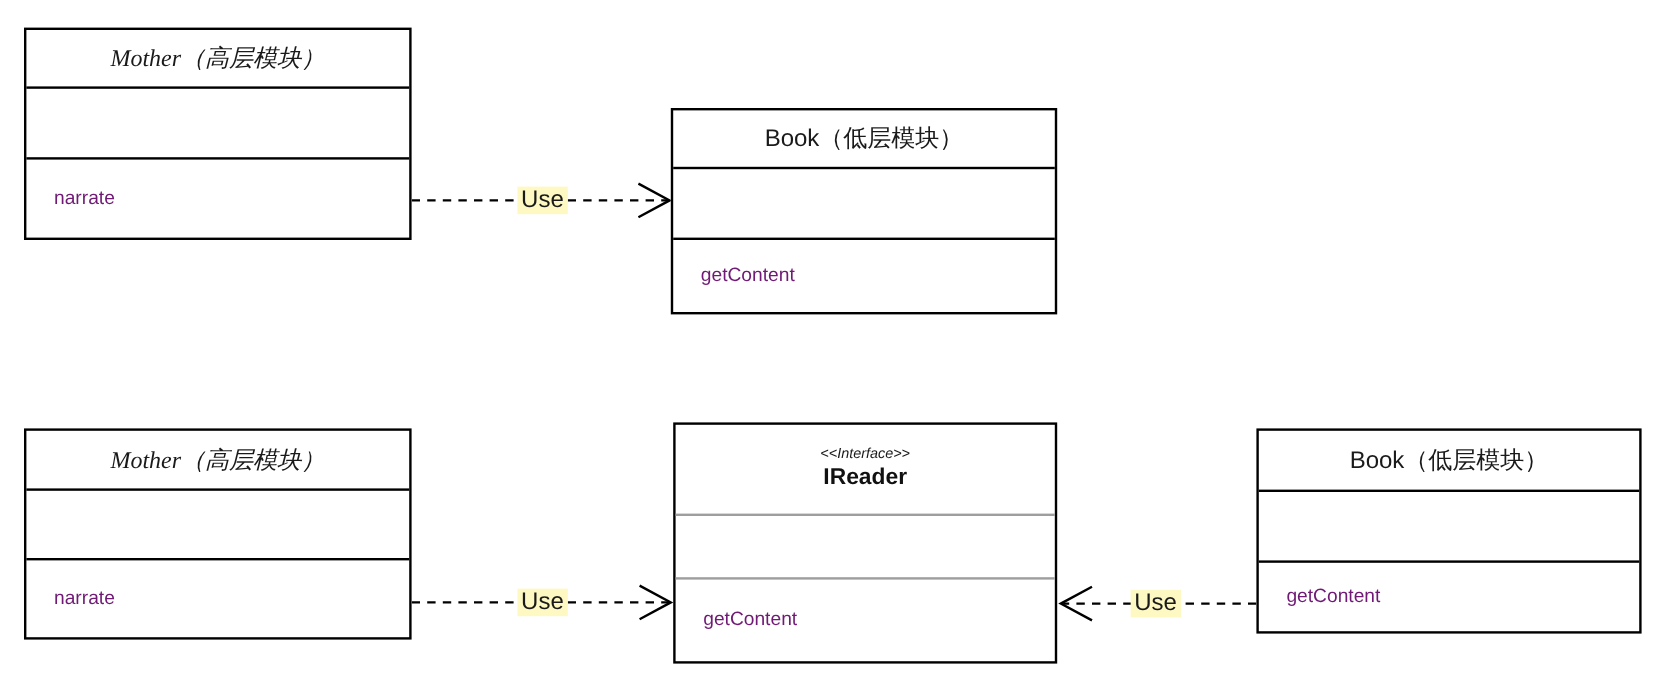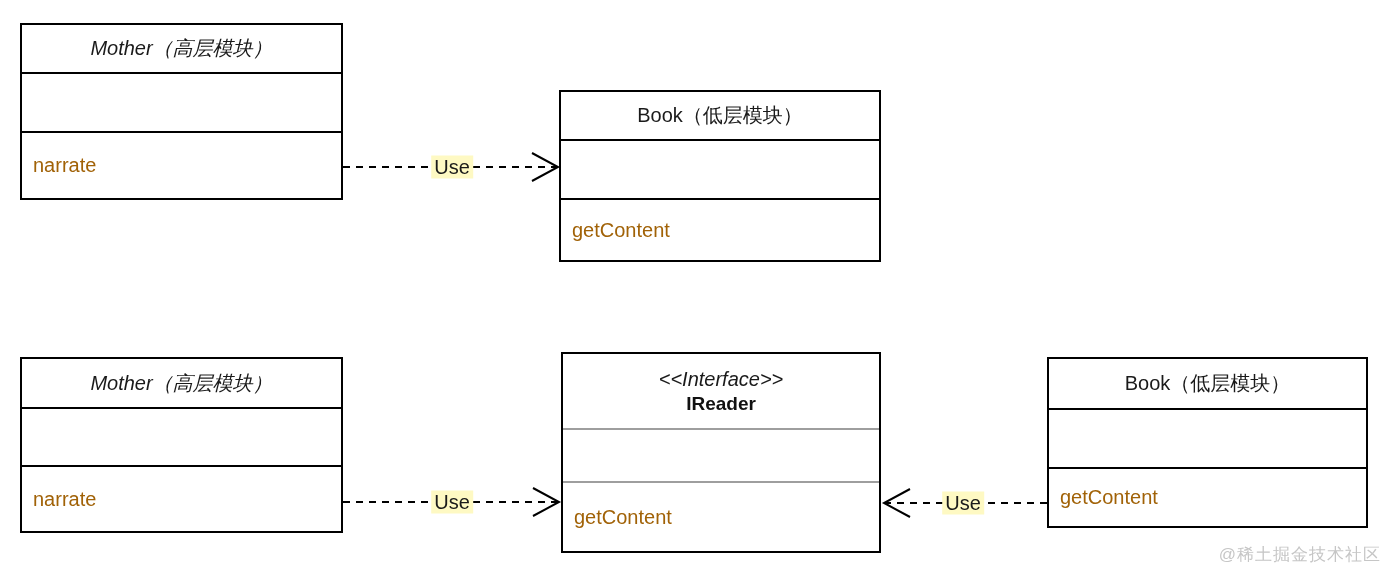--- a/index.html
+++ b/index.html
@@ -20,45 +20,45 @@
     background: #fff;
   }
   .uml-title {
     display: flex;
     align-items: center;
     justify-content: center;
     font-size: 20px;
     color: #1a1a1a;
     flex: none;
   }
-  .uml-title.italic { font-style: italic; }
+  .uml-title.italic { font-style: italic; font-family: Liberation Serif, serif; }
   .uml-attrs {
     flex: 1;
     border-top: 2px solid #000;
   }
   .uml-method {
     flex: none;
     display: flex;
     align-items: center;
     border-top: 2px solid #000;
-    padding-left: 11px;
-    font-size: 20px;
-    color: #a16207;
+    padding-left: 23px;
+    font-size: 16px;
+    color: #701a75;
   }
   
   .iface .uml-attrs, .iface .uml-method { border-top-color: #9e9e9e; }
   .iface-header {
     flex: none;
     display: flex;
     flex-direction: column;
     align-items: center;
     justify-content: center;
     line-height: 1.3;
   }
-  .iface-stereotype { font-style: italic; font-size: 20px; color: #1a1a1a; }
+  .iface-stereotype { font-style: italic; font-size: 12px; color: #1a1a1a; }
   .iface-name { font-weight: bold; font-size: 19px; color: #111; }
 
   
   #mother-top   { left: 20px;   top: 23px;  width: 323px; height: 177px; }
   #mother-top    .uml-title  { height: 47px; }
   #mother-top    .uml-method { height: 65px; }
 
   #book-top     { left: 559px;  top: 90px;  width: 322px; height: 172px; }
   #book-top      .uml-title  { height: 47px; }
   #book-top      .uml-method { height: 60px; }
@@ -153,14 +153,13 @@
   <div class="uml-box" id="book-bottom">
     <div class="uml-title">Book（低层模块）</div>
     <div class="uml-attrs"></div>
     <div class="uml-method">getContent</div>
   </div>
 
   <span class="use-label" id="use-top">Use</span>
   <span class="use-label" id="use-bottom-left">Use</span>
   <span class="use-label" id="use-bottom-right">Use</span>
 
-  <div class="watermark">@稀土掘金技术社区</div>
 </div>
 
 </body></html>

